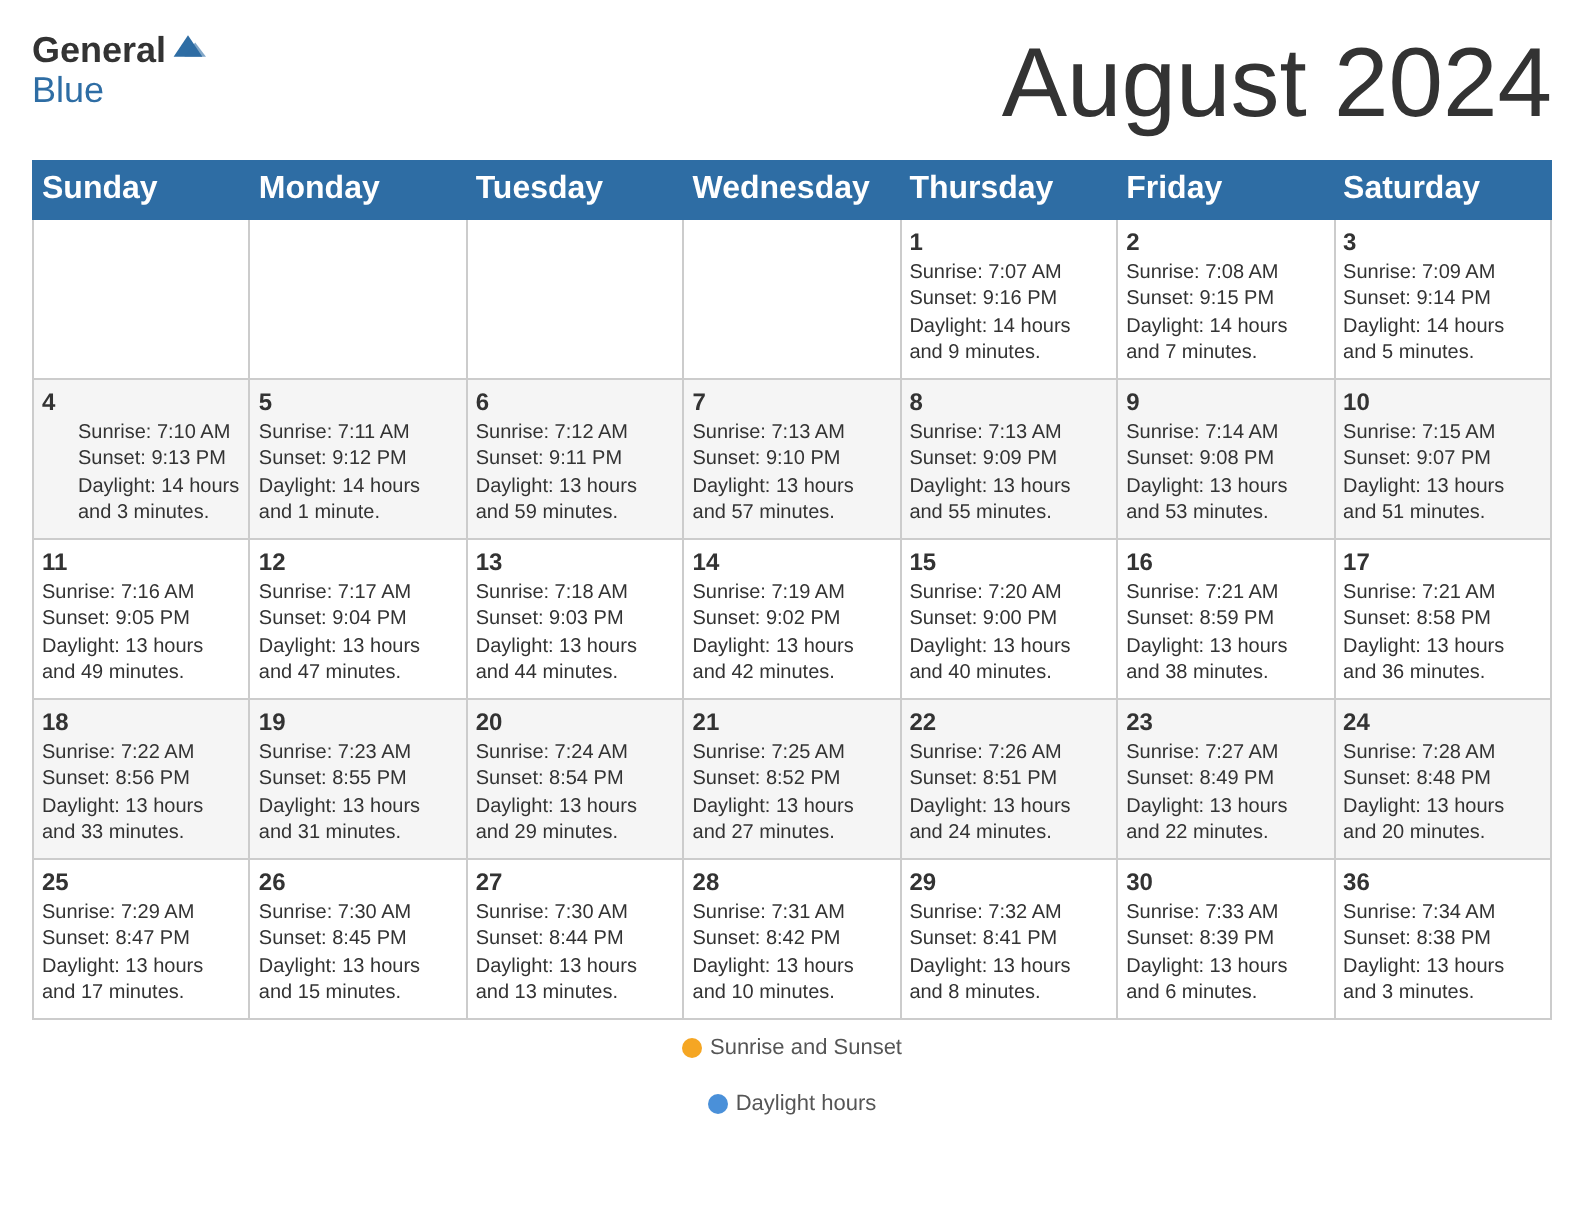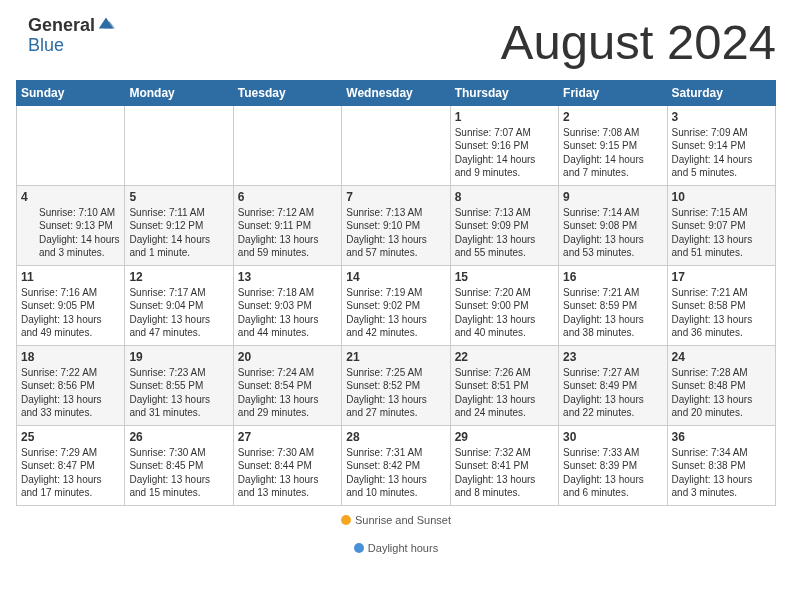--- a/index.html
+++ b/index.html
@@ -12,21 +12,20 @@
     }
     .header {
       display: flex;
       justify-content: space-between;
       align-items: flex-start;
       margin-bottom: 10px;
     }
     .logo {
       display: flex;
       align-items: center;
-      margin-left: 12px;
     }
     .logo-text {
       display: flex;
       flex-direction: column;
       line-height: 1.1;
     }
     .logo-general {
       font-size: 18px;
       font-weight: bold;
       color: #333;
@@ -56,21 +55,21 @@
       color: #555;
     }
     table {
       width: 100%;
       border-collapse: collapse;
       table-layout: fixed;
     }
     th {
       background-color: #2e6da4;
       color: #fff;
-      font-size: 12px;
+      font-size: 16px;
       padding: 5px 4px;
       text-align: left;
       border: 1px solid #2e6da4;
     }
     td {
       vertical-align: top;
       border: 1px solid #ccc;
       padding: 4px 4px;
       font-size: 10.5px;
       color: #333;

